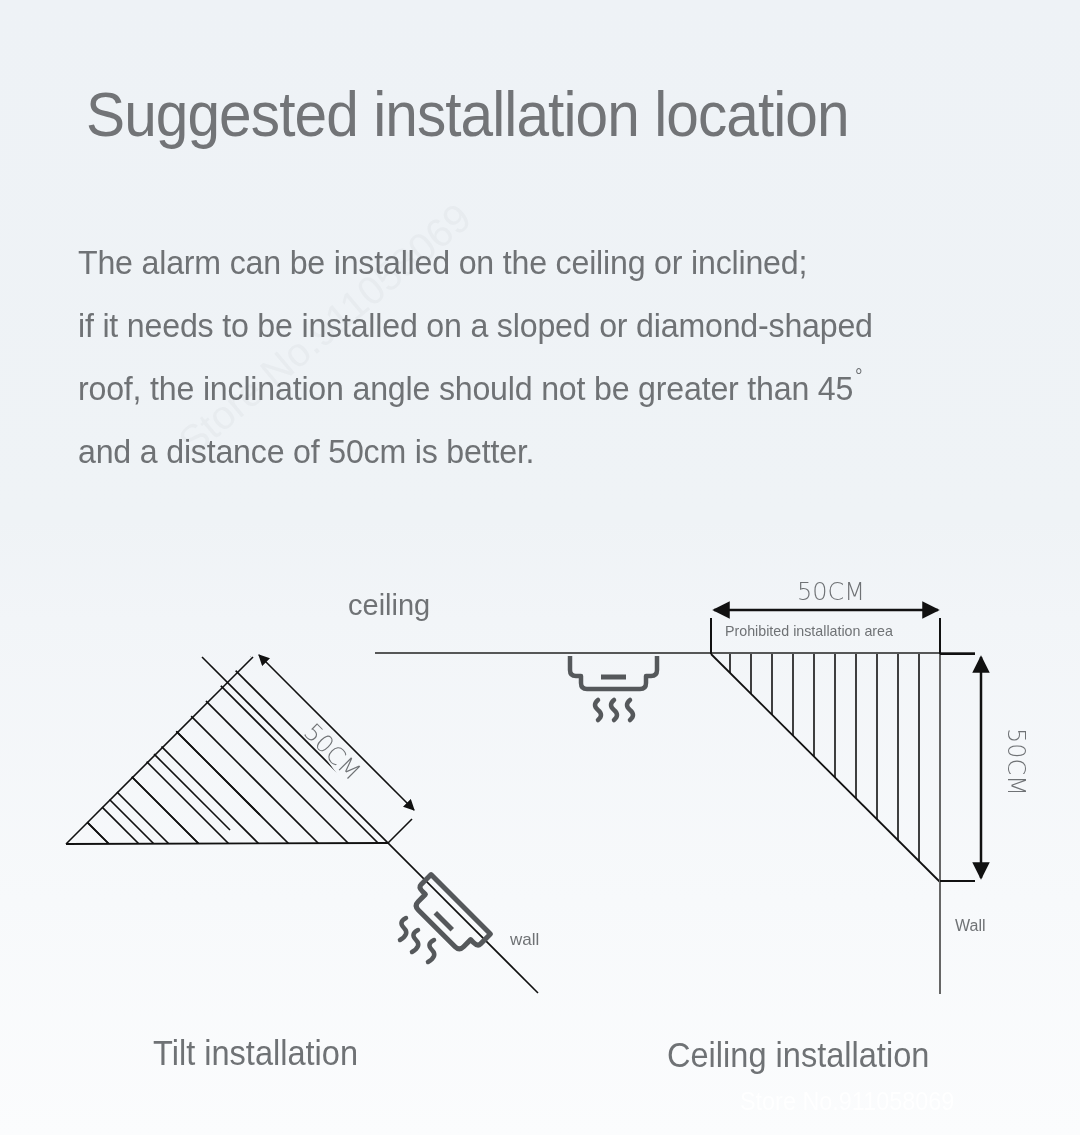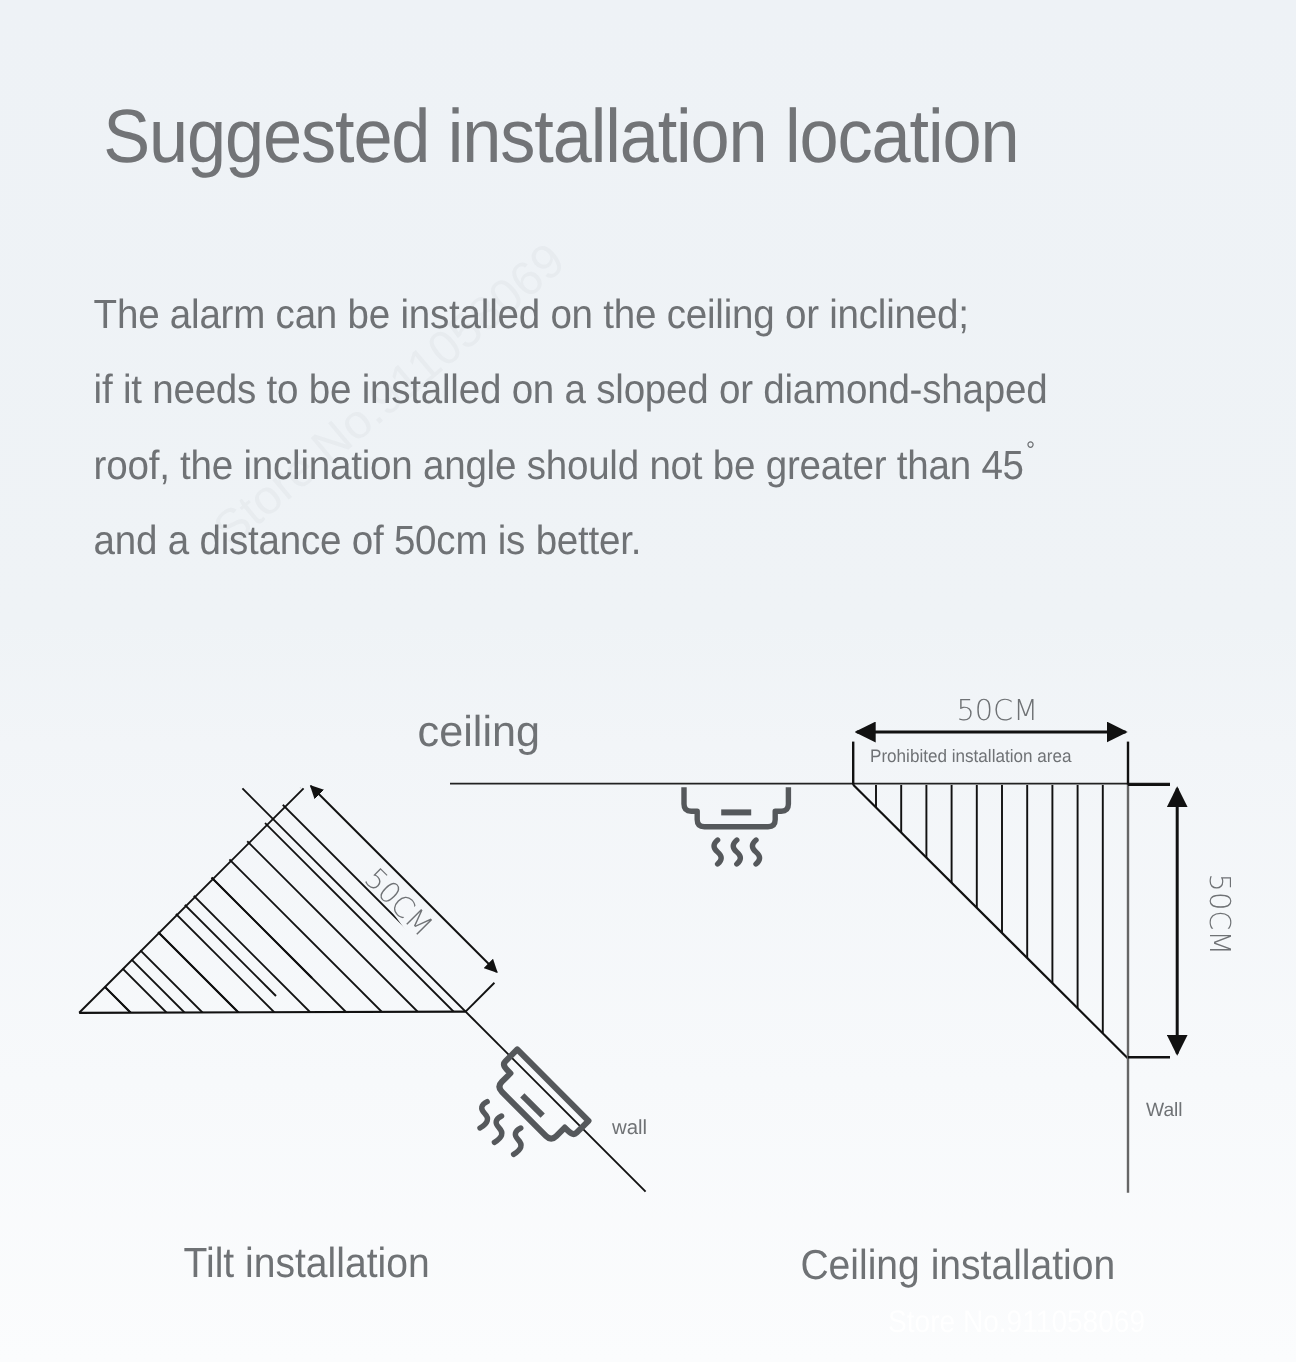--- a/index.html
+++ b/index.html
@@ -12,21 +12,21 @@
   .title {
     left: 86px; top: 78px; font-size: 63px; color: #727477;
     letter-spacing: -1px; white-space: nowrap; font-weight: 400;
     transform: scaleX(0.93); transform-origin: left top;
   }
   .para-line {
     left: 78px; font-size: 34px; color: #6f7275; white-space: nowrap;
     transform: scaleX(0.945); transform-origin: left top; letter-spacing: -0.2px;
   }
   .deg { font-size: 20px; vertical-align: top; position: relative; top: -4px; margin-left: 2px; }
-  .label-ceiling { left: 348px; top: 589px; font-size: 36px; color: #6f7275; }
+  .label-ceiling { left: 348px; top: 589px; font-size: 29px; color: #6f7275; }
   .caption { font-size: 35px; color: #6f7275; white-space: nowrap; transform: scaleX(0.93); transform-origin: left top; }
   .small-label { font-size: 16px; color: #6f7275; }
   .dim { font-size: 24px; color: #6f7275; font-family: "DejaVu Sans", sans-serif; font-weight: 300; }
   .prohib { left: 725px; top: 622px; font-size: 15px; color: #6f7275; white-space: nowrap; transform: scaleX(0.95); transform-origin: left top; }
   .watermark {
     left: 740px; top: 1086px; font-size: 26px; color: rgba(255,255,255,0.85);
     white-space: nowrap; letter-spacing: 0px; transform: scaleX(0.9); transform-origin: left top;
   }
   .wm-diag {
     left: 170px; top: 430px; font-size: 40px; color: rgba(200,205,210,0.18);

